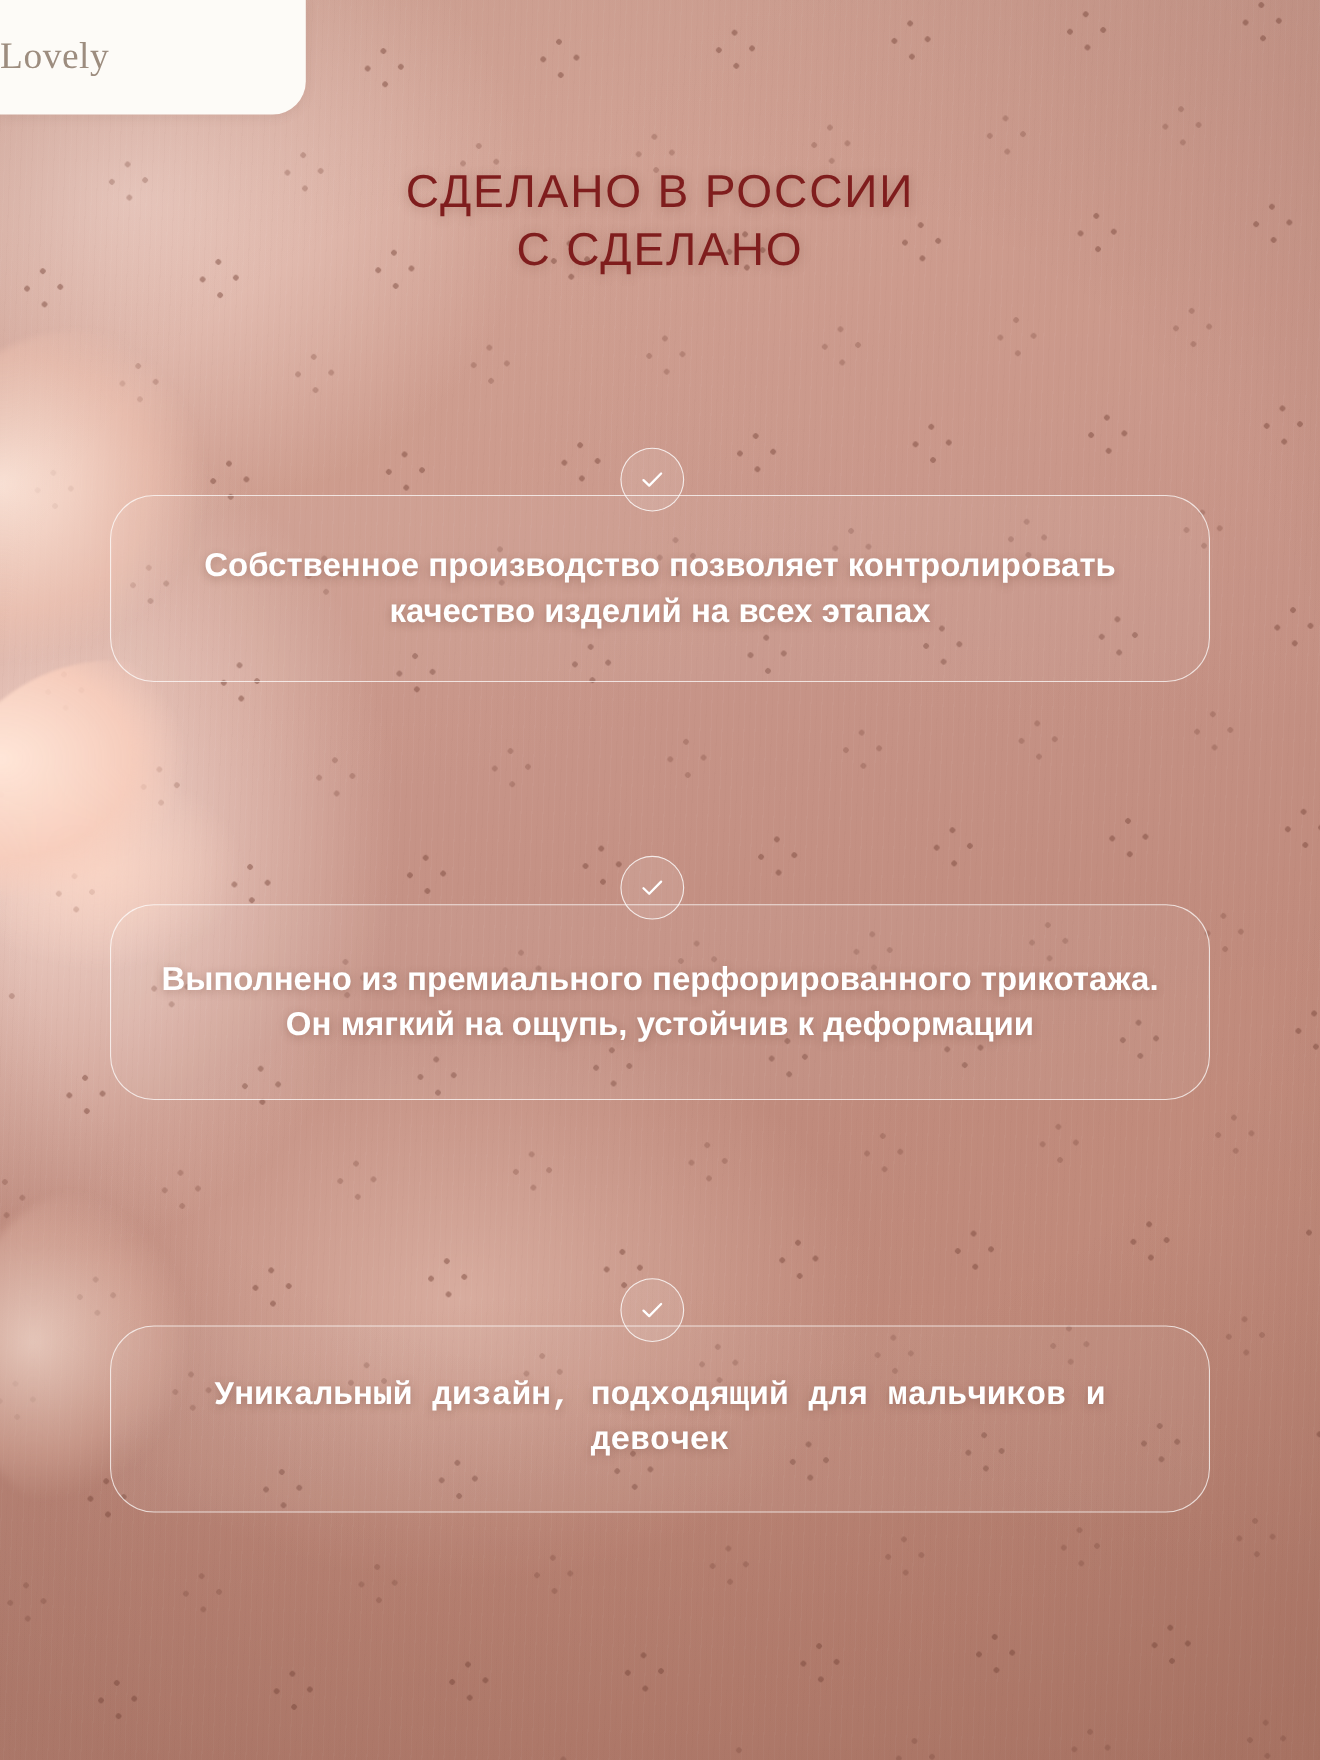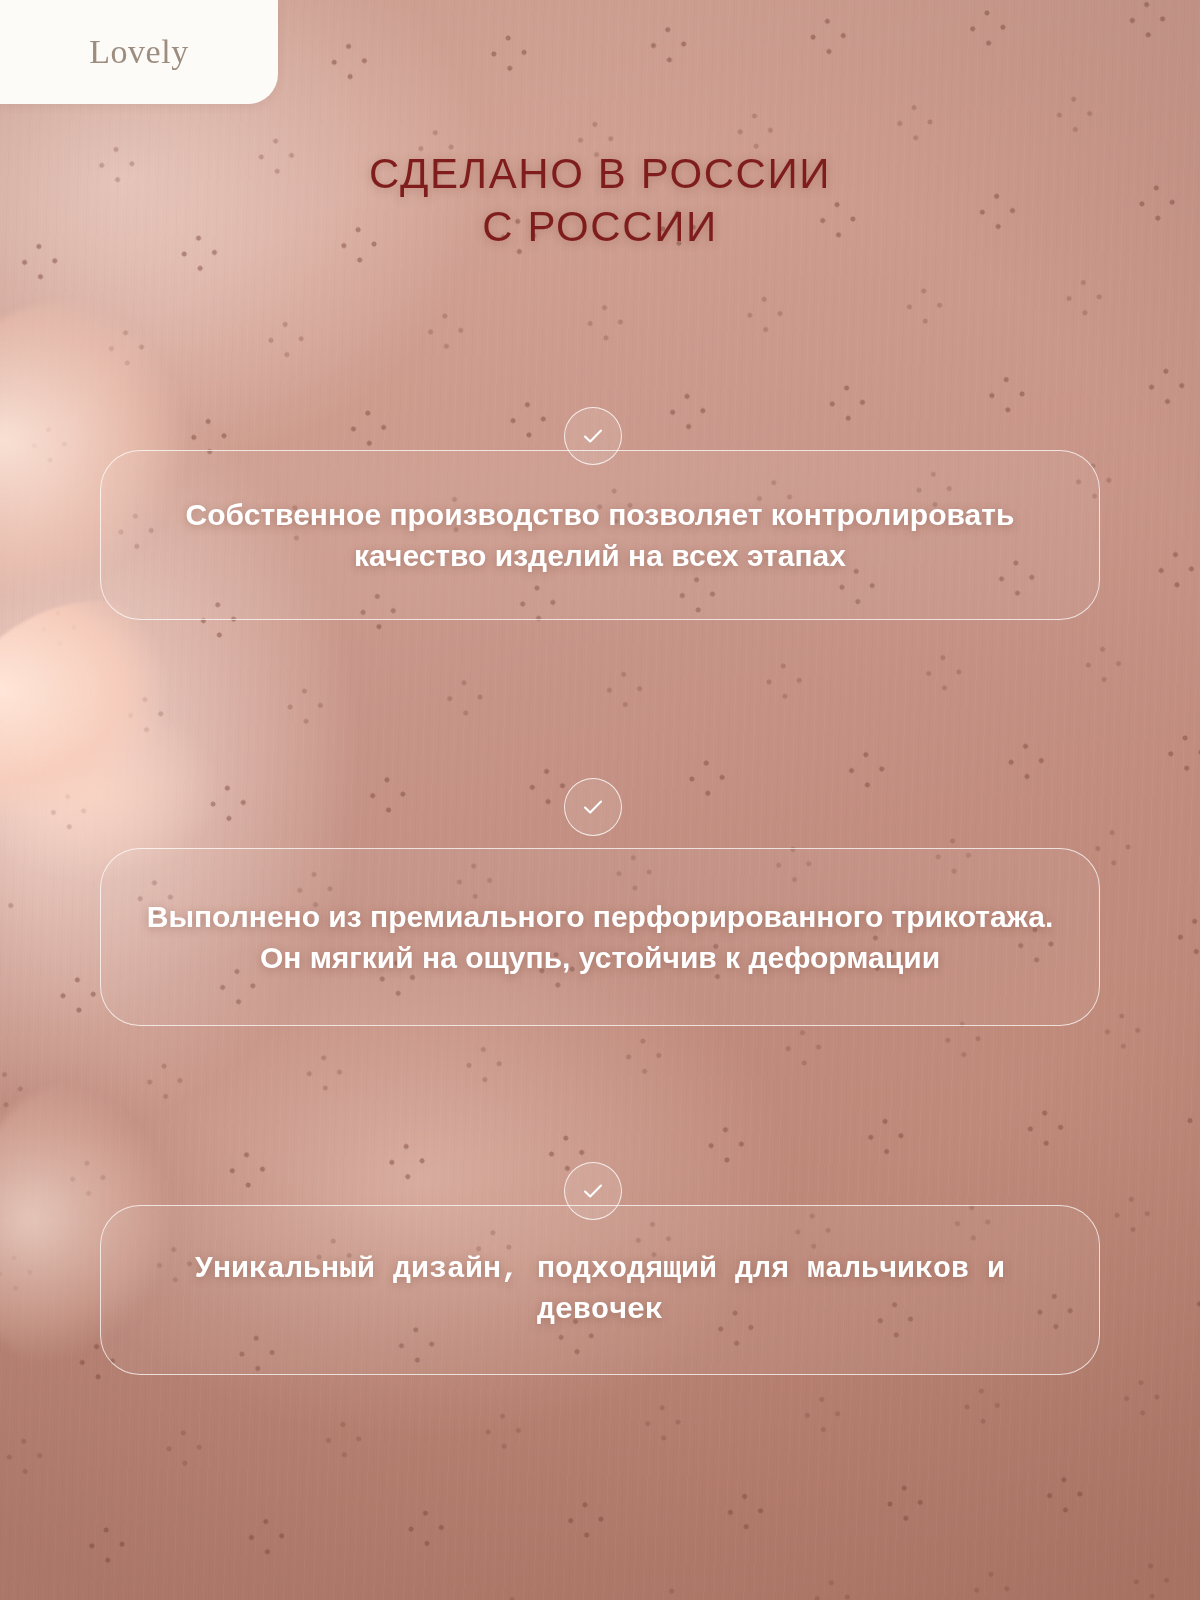--- a/index.html
+++ b/index.html
@@ -105,21 +105,21 @@
   .logo-tab {
     position: absolute;
     left: 0;
     top: 0;
     width: 278px;
     height: 104px;
     background: #fdfbf7;
     border-bottom-right-radius: 30px;
     display: flex;
     align-items: center;
-    justify-content: center;
+    justify-content: flex-start;
     box-shadow: 0 2px 10px rgba(120,80,70,0.12);
   }
   .logo-text {
     font-family: "Liberation Serif", serif;
     font-size: 34px;
     letter-spacing: 0.5px;
     color: #9d8d7f;
   }
 
   
@@ -154,21 +154,21 @@
   }
   .card-text {
     color: #ffffff;
     text-align: center;
     font-size: 30px;
     line-height: 1.38;
     font-weight: 700;
     text-shadow: 0 2px 8px rgba(110,65,52,0.35);
   }
   .card-1 { top: 450px; height: 170px; }
-  .card-2 { top: 848px; height: 178px; }
+  .card-2 { top: 822px; height: 178px; }
   .card-3 { top: 1205px; height: 170px; font-family: Liberation Mono, monospace; }
 
   .check {
     position: absolute;
     left: 564px;
     width: 56px;
     height: 56px;
     border-radius: 50%;
     border: 1.6px solid rgba(255,255,255,0.8);
     background: rgba(255,255,255,0.10);
@@ -195,21 +195,21 @@
     <div class="limb3"></div>
     <div class="vignette"></div>
   </div>
 
   <div class="logo-tab">
     <span class="logo-text">Lovely</span>
   </div>
 
   <div class="headline">
     <span>СДЕЛАНО В РОССИИ</span>
-    <span class="l2">С РОССИИ</span>
+    <span class="l2">С СДЕЛАНО</span>
   </div>
 
   <div class="check check-1">
     <svg width="26" height="26" viewBox="0 0 26 26" aria-hidden="true">
       <path d="M5 13.5 L10.2 18.5 L21 7.5" fill="none" stroke="#ffffff" stroke-width="2.1" stroke-linecap="round" stroke-linejoin="round"></path>
     </svg>
   </div>
 
   <div class="card card-1">
     <div class="card-text">Собственное производство позволяет контролировать качество изделий на всех этапах</div>

